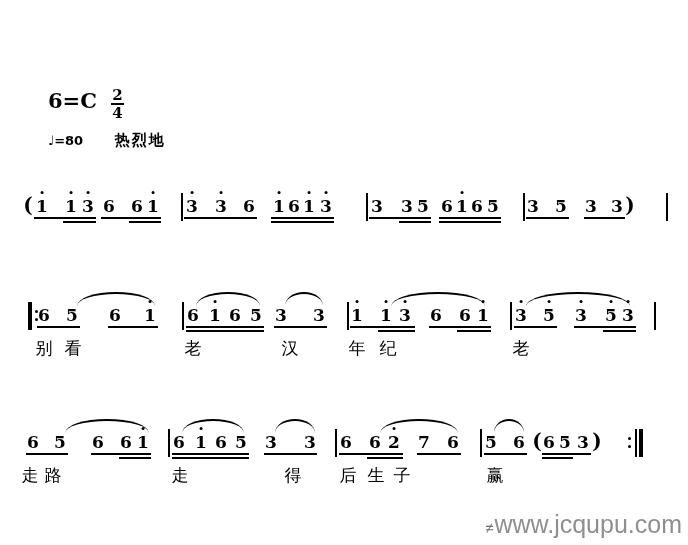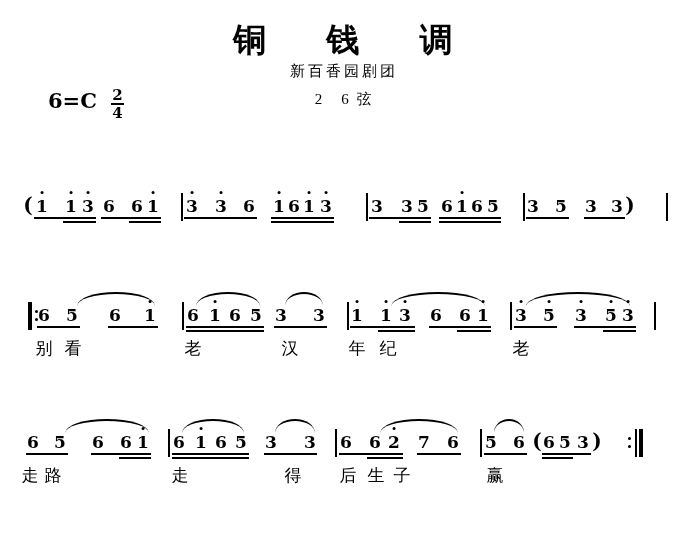--- a/index.html
+++ b/index.html
@@ -40,34 +40,35 @@
   .thin{position:absolute;top:0;width:1.5px;height:28px;background:#000;}
   .rdot{position:absolute;width:3px;height:3px;border-radius:50%;background:#000;}
   .watermark{position:absolute;right:6px;bottom:6px;color:#8f8f8f;
              font-family:"Liberation Sans",sans-serif;font-size:25px;}
   .wmark{font-size:15px;margin-right:1px;color:#6f6f6f;}
 </style>
 </head>
 <body>
 
 <div class="page">
-  <div class="title">铜 钱 调</div>
-  <div class="subtitle">新百香园剧团</div>
-  <div class="strings">2　6 弦</div>
 
   <div class="keyrow">
     <span class="key">6=C</span>
     <span class="frac">
       <span>2</span>
       <span class="fbar"></span>
       <span>4</span>
     </span>
   </div>
 
 
+  <div class="temporow">
+    <span class="tempo">♩=80</span>
+    <span class="expr">热烈地</span>
+  </div>
 
   <div class="line" style="top:182px">
       <div class="ptxt" style="left: 28px;">(</div>
       <div class="note" style="left: 42px;">1<i class="odot"></i></div>
       <div class="note" style="left: 71px;">1<i class="odot"></i></div>
       <div class="note" style="left: 88px;">3<i class="odot"></i></div>
       <div class="beam" style="left: 34px; width: 62px;"></div>
       <div class="beam lv2" style="left: 63px; width: 33px;"></div>
       <div class="note" style="left: 109px;">6</div>
       <div class="note" style="left: 137px;">6</div>
@@ -216,13 +217,16 @@
       <div class="lyr" style="left: 30px;">走</div>
       <div class="lyr" style="left: 53px;">路</div>
       <div class="lyr" style="left: 180px;">走</div>
       <div class="lyr" style="left: 293px;">得</div>
       <div class="lyr" style="left: 348px;">后</div>
       <div class="lyr" style="left: 376px;">生</div>
       <div class="lyr" style="left: 402px;">子</div>
       <div class="lyr" style="left: 495px;">赢</div>
     </div>
 
+  <div class="watermark">
+    <span class="wmark">≠</span><span>www.jcqupu.com</span>
+  </div>
 </div>
 
 </body></html>

